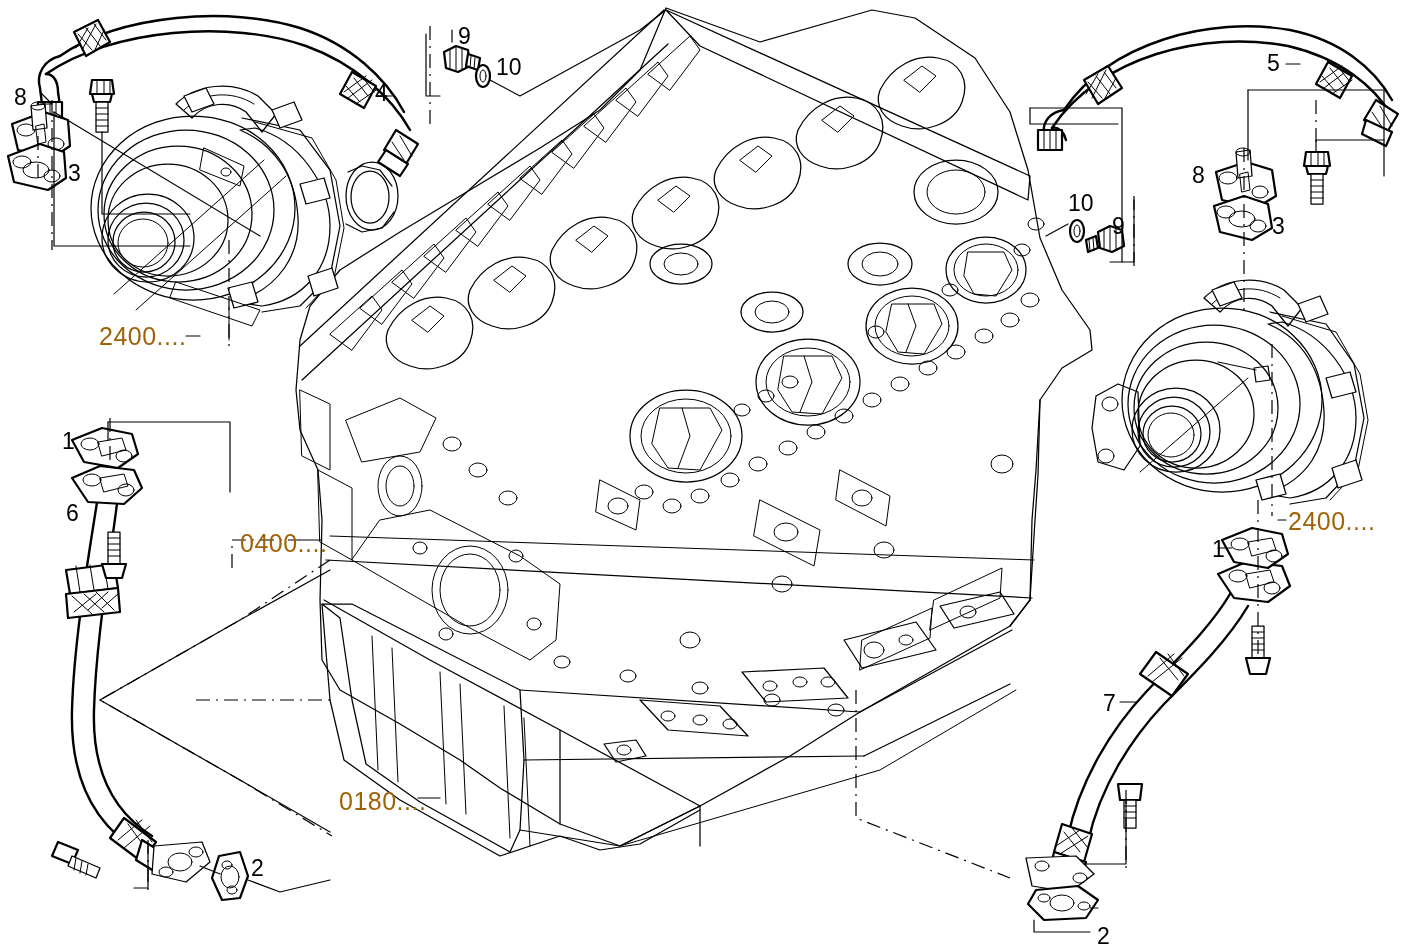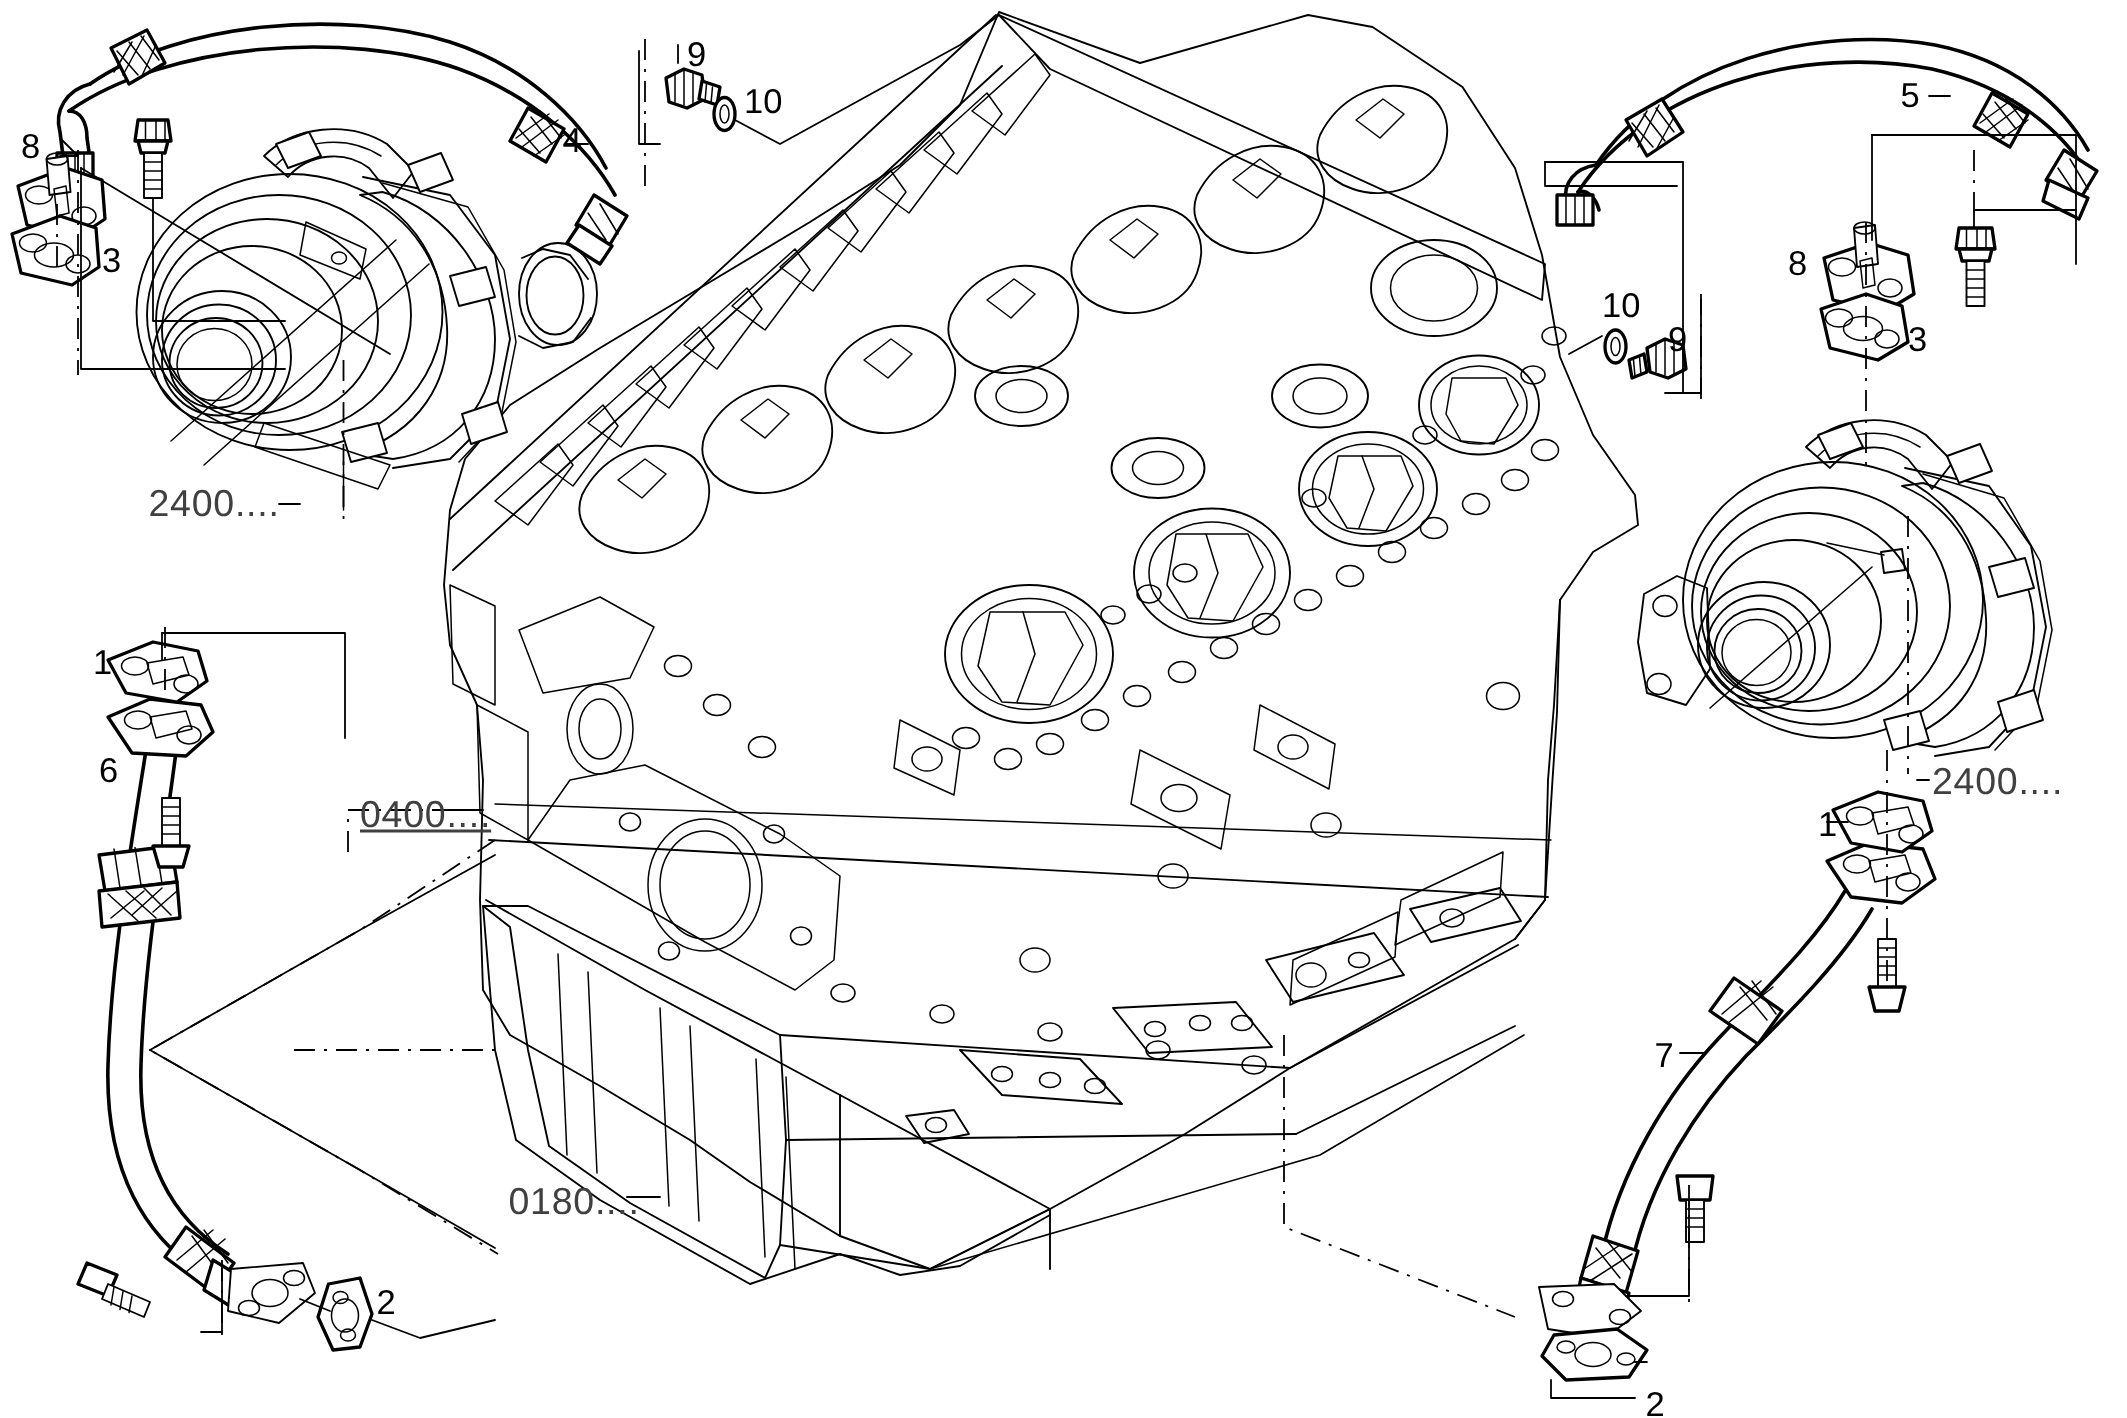--- a/index.html
+++ b/index.html
@@ -78,21 +78,21 @@
     font-size: 23px;
     color: #000000;
     line-height: 1;
     white-space: nowrap;
     user-select: none;
   }
   .group-label {
     position: absolute;
     font-family: "Liberation Sans", sans-serif;
     font-size: 25px;
-    color: #404040;
+    color: #a16207;
     line-height: 1;
     letter-spacing: 0.5px;
     white-space: nowrap;
     user-select: none;
   }
 </style>
 </head>
 <body>
 
 <div id="diagram-root">
@@ -680,17 +680,17 @@
 <div class="callout-label" style="left:1068px;top:192px;">10</div>
 <div class="callout-label" style="left:1112px;top:215px;">9</div>
 <div class="callout-label" style="left:62px;  top:430px;">1</div>
 <div class="callout-label" style="left:66px;  top:502px;">6</div>
 <div class="callout-label" style="left:251px; top:857px;">2</div>
 <div class="callout-label" style="left:1212px;top:538px;">1</div>
 <div class="callout-label" style="left:1103px;top:692px;">7</div>
 <div class="callout-label" style="left:1097px;top:925px;">2</div>
 
 <div class="group-label" style="left:99px;  top:324px;">2400....</div>
-<div class="group-label" style="left:240px; top:531px;text-decoration:underline;">0400....</div>
+<div class="group-label" style="left:240px; top:531px;">0400....</div>
 <div class="group-label" style="left:339px; top:789px;">0180....</div>
 <div class="group-label" style="left:1288px;top:509px;">2400....</div>
 
 </div>
 
 </body></html>

